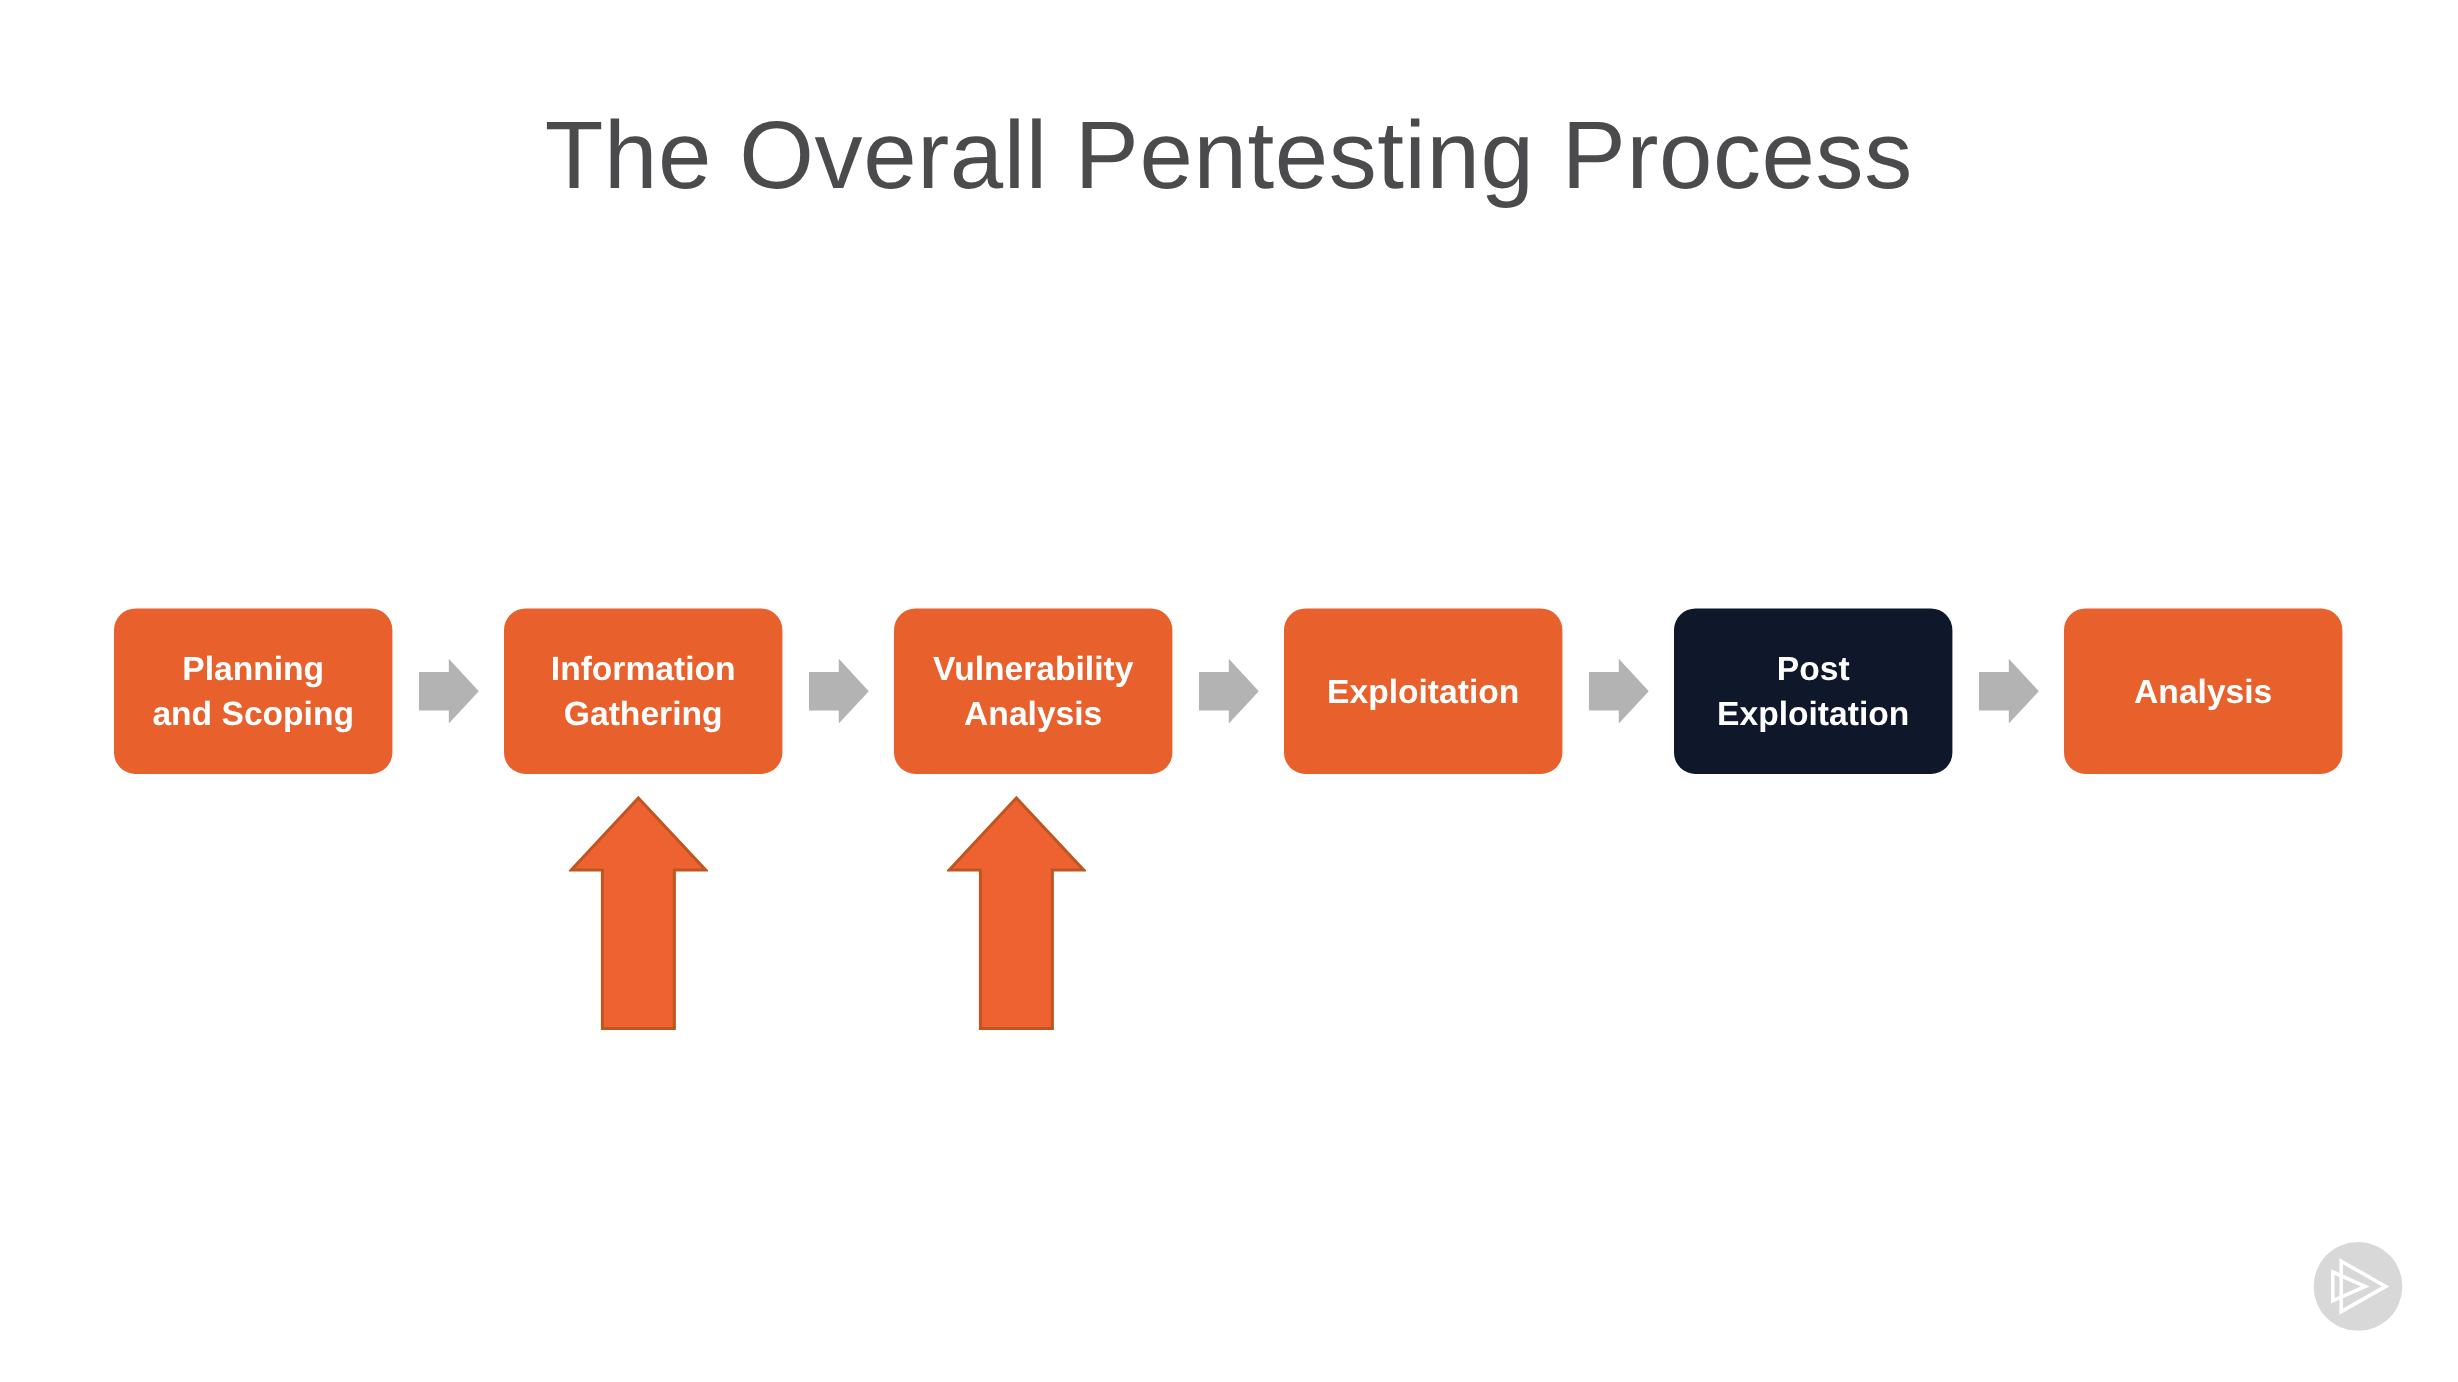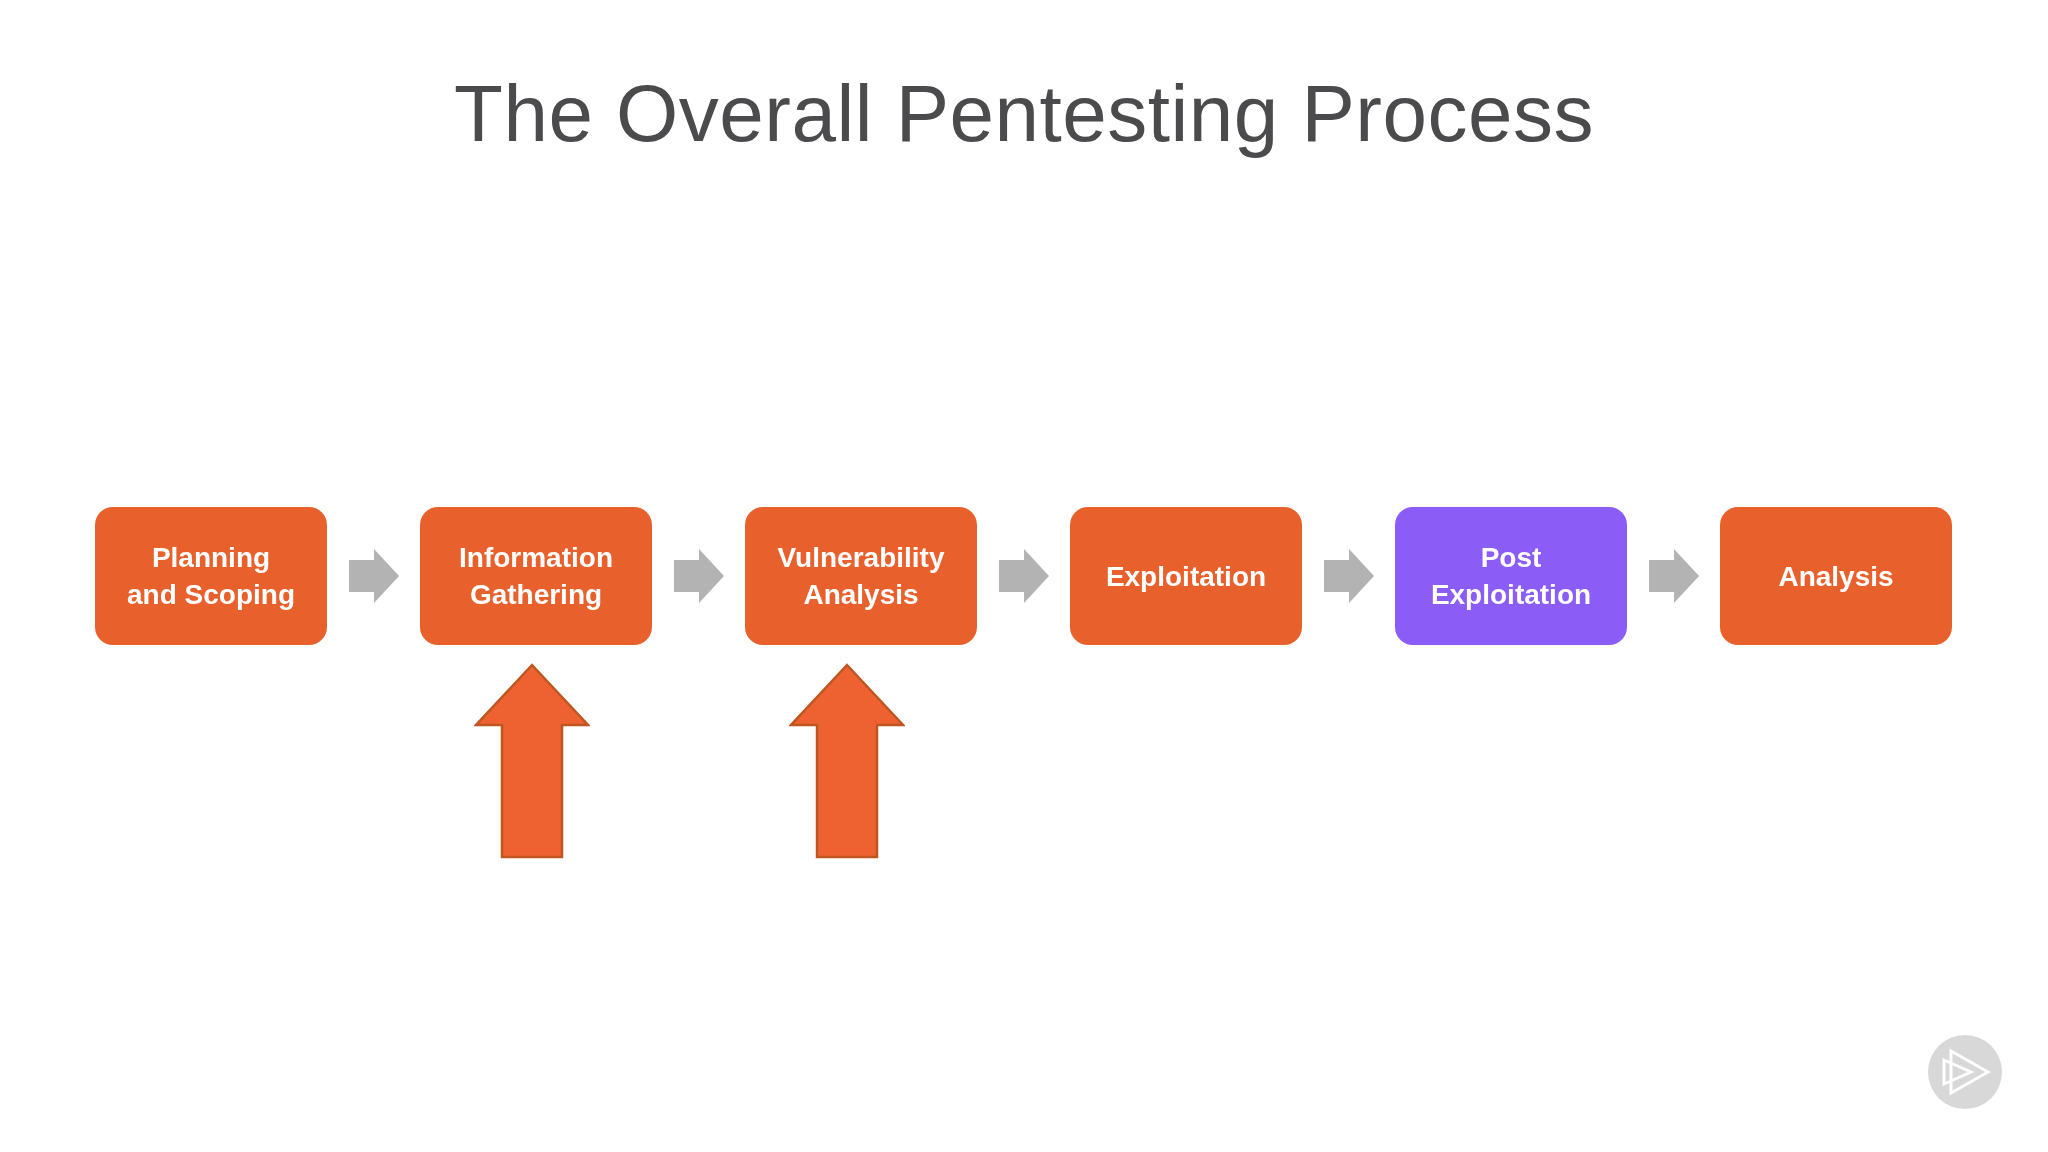--- a/index.html
+++ b/index.html
@@ -9,21 +9,21 @@
   }
   .slide {
     position: relative;
     width: 2048px;
     height: 1152px;
     overflow: hidden;
     font-family: "Liberation Sans", sans-serif;
   }
   .slide-title {
     position: absolute;
-    top: 68px;
+    top: 84px;
     left: 0;
     width: 100%;
     margin: 0;
     text-align: center;
     font-size: 80px;
     font-weight: 300;
     letter-spacing: 0.5px;
     white-space: nowrap;
   }
   .flow-row {
@@ -123,21 +123,21 @@
     <div class="step-box" style="background-color: rgb(232, 97, 45);">
       <span class="step-label" style="color: rgb(255, 255, 255);">Exploitation</span>
     </div>
 
     <div class="connector">
       <svg width="50" height="54" viewBox="0 0 50 54">
         <polygon points="0,11 25,11 25,0 50,27 25,54 25,43 0,43" fill="#b3b3b3"></polygon>
       </svg>
     </div>
 
-    <div class="step-box" style="background-color: #8b5cf6;">
+    <div class="step-box" style="background-color: #0f172a;">
       <span class="step-label" style="color: rgb(255, 255, 255);">Post
 Exploitation</span>
     </div>
 
     <div class="connector">
       <svg width="50" height="54" viewBox="0 0 50 54">
         <polygon points="0,11 25,11 25,0 50,27 25,54 25,43 0,43" fill="#b3b3b3"></polygon>
       </svg>
     </div>
 

